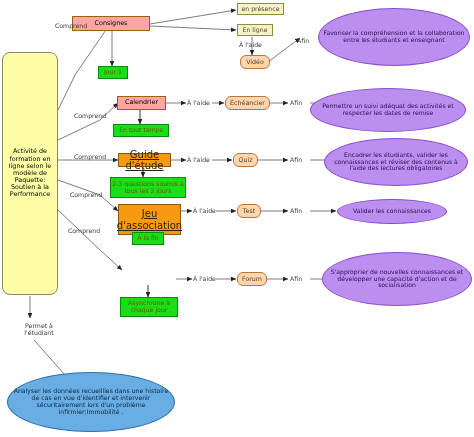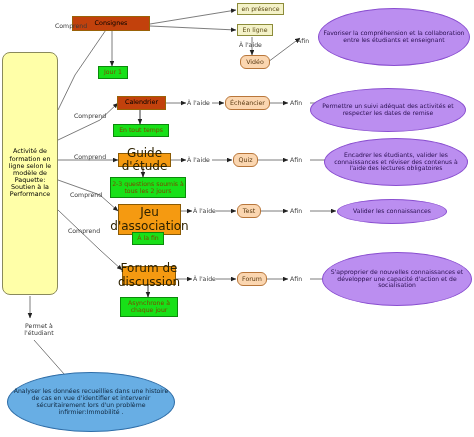--- a/index.html
+++ b/index.html
@@ -38,32 +38,33 @@
   }
   
   .n-root {
     background: #ffffa8;
     border: 1px solid #8a8a5c;
     font-size: 6.4px;
     padding: 2px;
   }
   
   .n-orange {
-    background: #c2410c;
+    background: #fca5a5;
     border: 1px solid #9a6207;
     font-size: 6.4px;
     color: #000000;
     padding: 1px;
   }
   .n-orange-dk {
     background: #f59a11;
     border: 1px solid #8a5a04;
-    font-size: 12px;
+    font-size: 10px;
     color: #2e2200;
     padding: 1px;
+    text-decoration: underline;
   }
   
   .n-green {
     background: #18e018;
     border: 1px solid #0a8a0a;
     font-size: 6.2px;
     color: #7a4a00;
     padding: 1px;
   }
   
@@ -227,23 +228,20 @@
   <div class="node n-orange-dk" style="left:118px; top:204px; width:63px; height:31px;">
     <span>Jeu d'association</span>
   </div>
   <div class="node n-green" style="left:132px; top:232px; width:32px; height:13px;">
     <span>À la fin</span>
   </div>
   <div class="node n-peach" style="left:237px; top:204px; width:24px; height:14px;">
     <span>Test</span>
   </div>
 
-  <div class="node n-orange-dk" style="left:122px; top:266px; width:54px; height:19px;">
-    <span>Forum de discussion</span>
-  </div>
   <div class="node n-green" style="left:120px; top:297px; width:58px; height:20px;">
     <span>Asynchrone à chaque jour</span>
   </div>
   <div class="node n-peach" style="left:237px; top:272px; width:30px; height:14px;">
     <span>Forum</span>
   </div>
 
   <div class="node n-purple" style="left:318px; top:8px; width:152px; height:58px;">
     <span>Favoriser la compréhension et la collaboration entre les étudiants et enseignant</span>
   </div>

